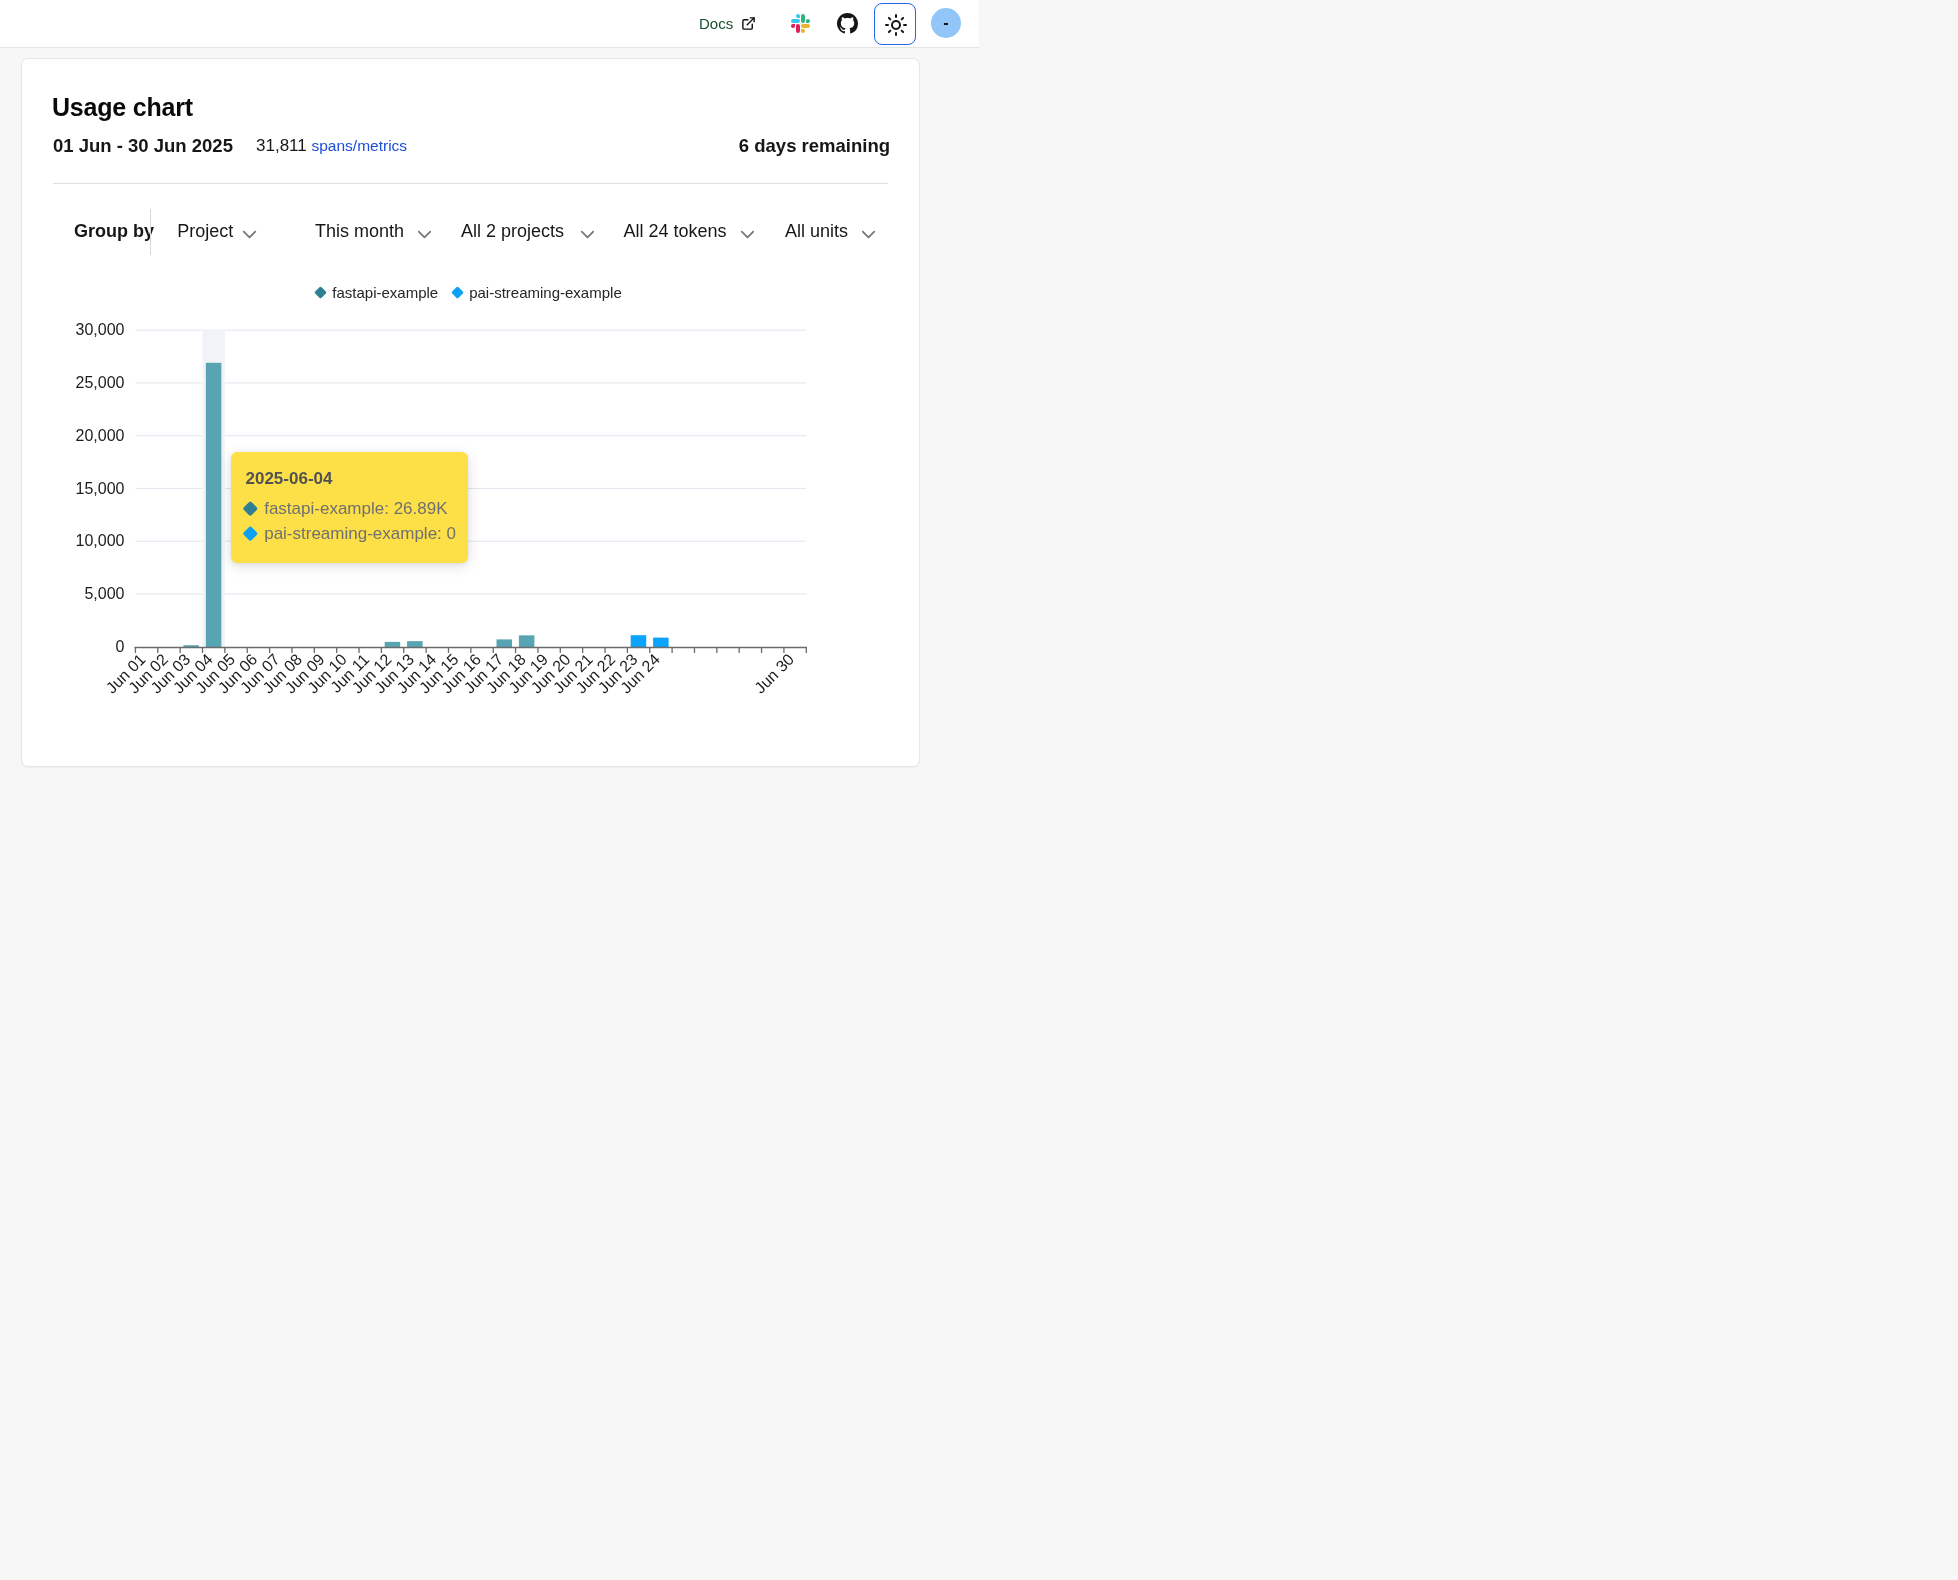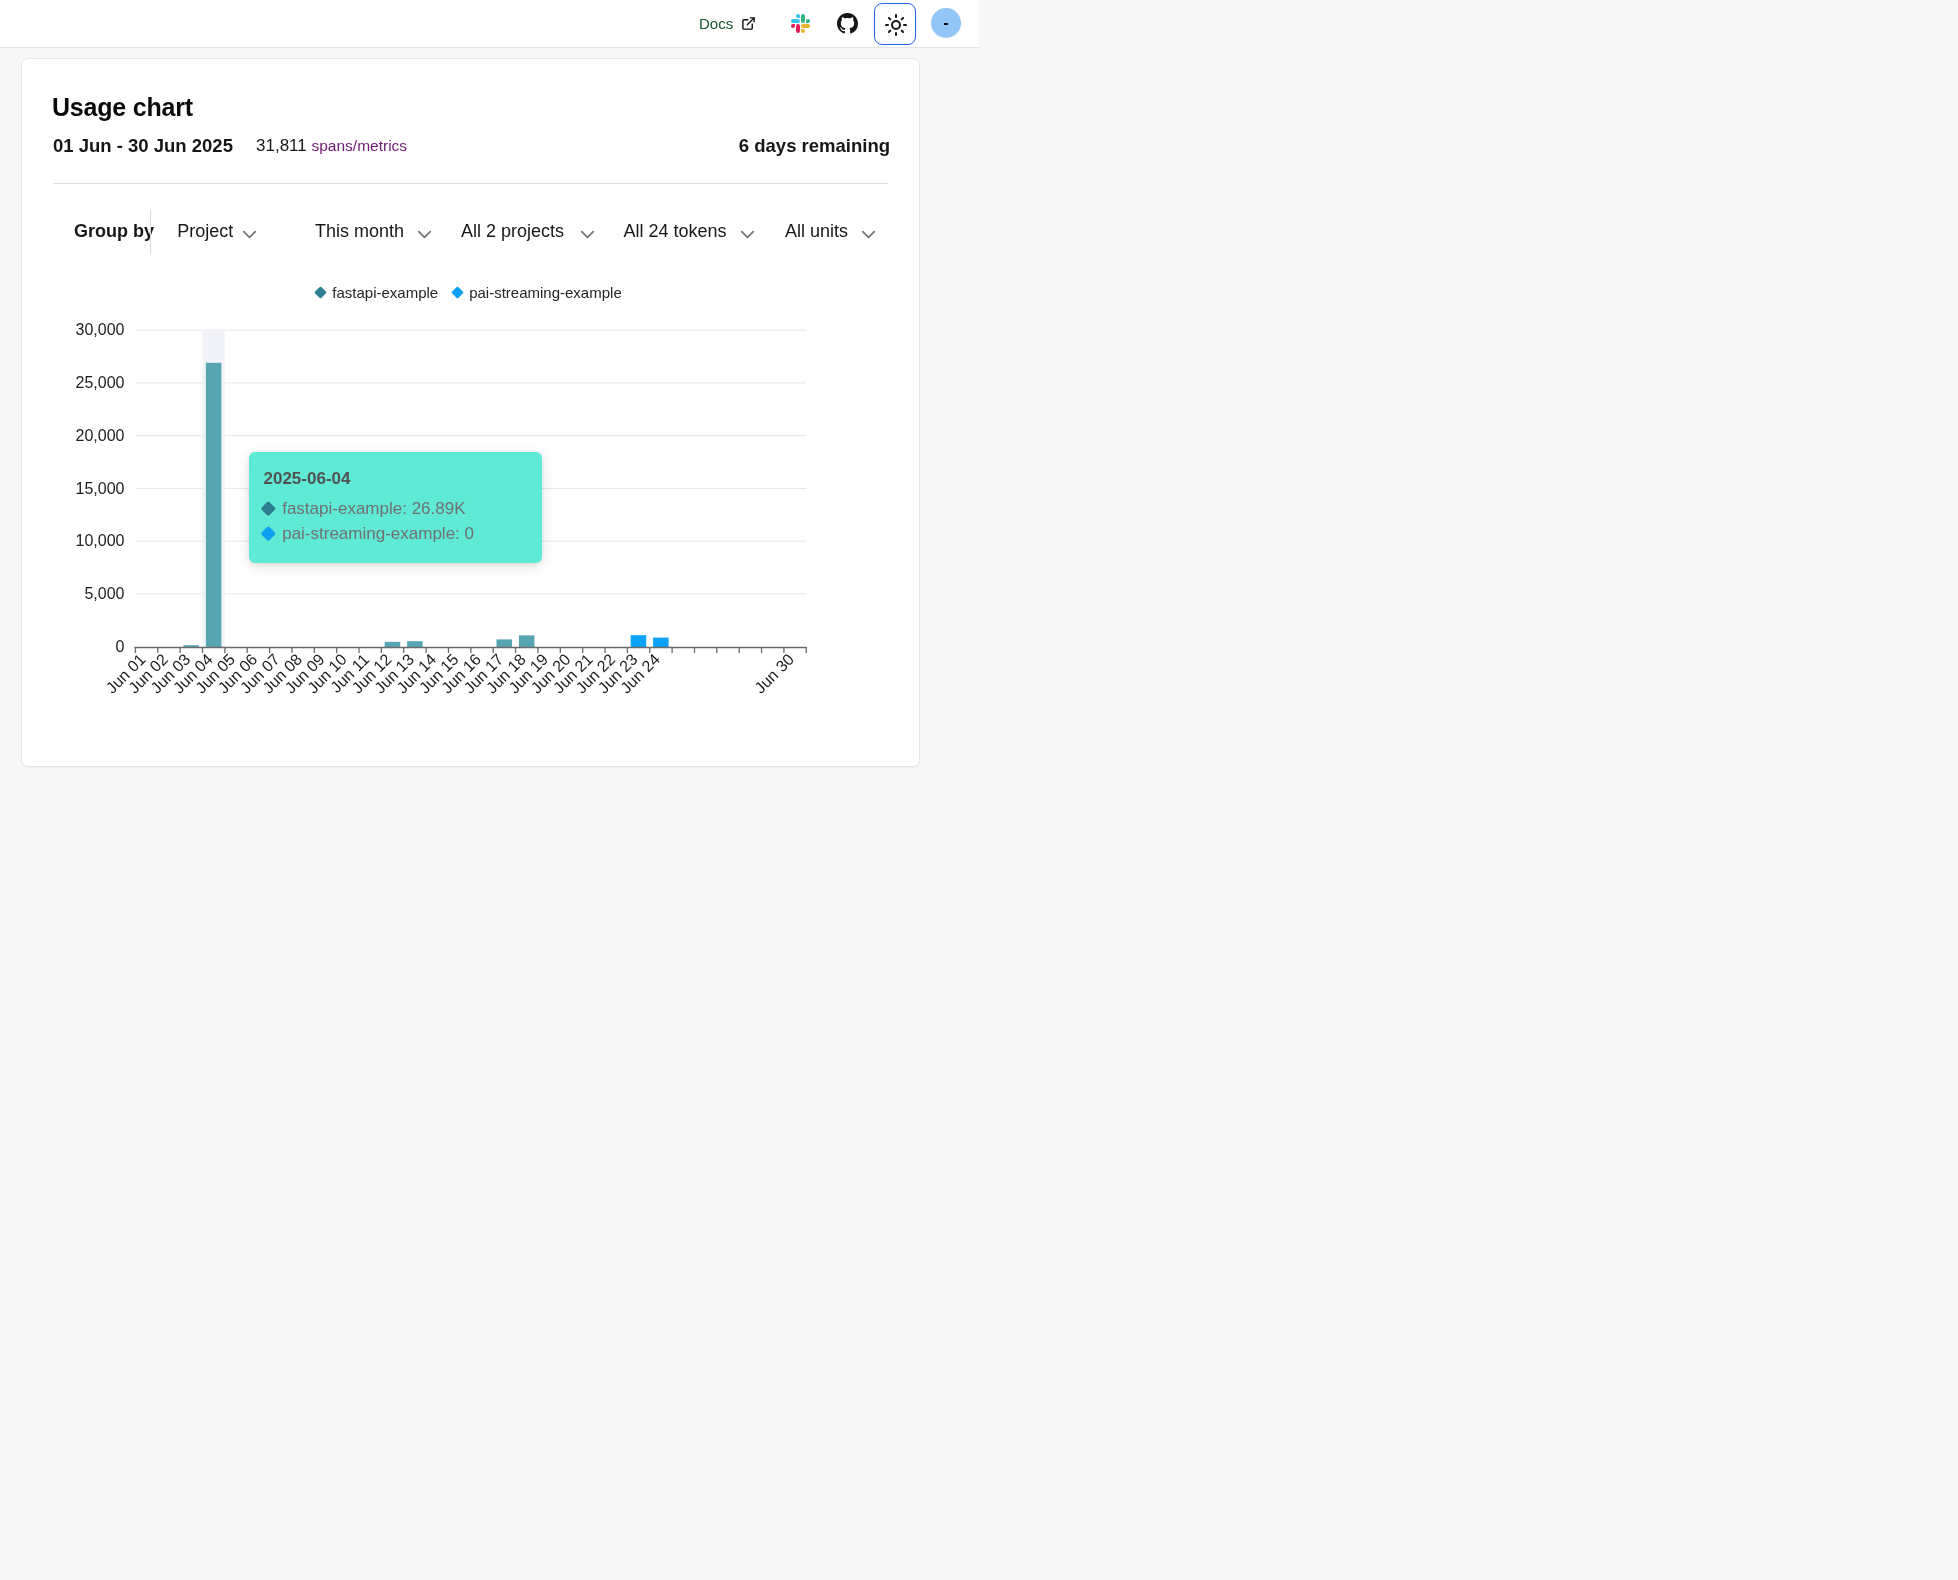--- a/index.html
+++ b/index.html
@@ -18,38 +18,38 @@
   .avatar { position:absolute; left:931px; top:8px; width:30px; height:30px; border-radius:50%;
     background:#92c6f9; text-align:center; line-height:30px; font-size:16px; font-weight:700; color:#111; }
   .card { position:absolute; left:20.5px; top:57.5px; width:899.5px; height:709.5px;
     background:#fff; border:1px solid #e6e6e6; border-radius:7px;
     box-shadow:0 1px 2px rgba(0,0,0,0.04); }
   .h1 { position:absolute; left:52px; top:94.7px; font-size:25px; line-height:25px;
     font-weight:700; color:#0a0a0a; letter-spacing:-0.2px; }
   .daterow { position:absolute; left:53px; top:136.8px; width:835px; line-height:18.5px; }
   .daterow .b { font-size:18.5px; font-weight:700; color:#171717; }
   .num { position:absolute; left:203px; top:0; font-size:17px; color:#171717; }
-  .nsub { font-size:15.5px; color:#701a75; }
+  .nsub { font-size:15.5px; color:#1d4ed8; }
   .remain { position:absolute; right:-2px; top:0; font-size:18.5px; font-weight:700; color:#171717; }
   .hr { position:absolute; left:53px; top:183px; width:835px; height:1px; background:#e0e0e0; }
   .frow { position:absolute; left:0; top:0; width:979px; height:0; font-size:18px; color:#171717; }
   .fitem { position:absolute; top:220px; height:22px; line-height:22px; white-space:nowrap; }
   .gby { left:74px; font-weight:700; }
   .vsep { position:absolute; left:150px; top:209px; width:1px; height:46px; background:#d9d9d9; }
   .chev { display:inline-block; vertical-align:middle; margin-left:9px; position:relative; top:2.5px; }
   .legend { position:absolute; left:-2px; top:284px; width:942px; display:flex;
     justify-content:center; align-items:center; font-size:15px; color:#262626; }
   .dia { width:9px; height:9px; border-radius:1.5px; transform:rotate(45deg); display:inline-block; }
   .teal-d { background:#2e7f91; }
   .blue-d { background:#0d9ff2; }
   .legend .t1 { margin-left:7px; margin-right:15px; }
   .legend .t2 { margin-left:7px; }
   .chart { position:absolute; left:0; top:0; }
-  .tooltip { position:absolute; left:249px; top:452px; width:293px; height:110.5px;
-    background:#5eead4; border-radius:6px; box-shadow:0 3px 14px rgba(0,0,0,0.13), 0 1px 4px rgba(0,0,0,0.06); }
+  .tooltip { position:absolute; left:231px; top:452px; width:237px; height:110.5px;
+    background:#fde047; border-radius:6px; box-shadow:0 3px 14px rgba(0,0,0,0.13), 0 1px 4px rgba(0,0,0,0.06); }
   .tt-title { position:absolute; left:14.5px; top:17px; font-size:17px; font-weight:700; color:#525252; }
   .tt-row { position:absolute; left:13.6px; font-size:17px; color:#707070; }
   .tt-row .dia2 { width:10.6px; height:10.6px; border-radius:2px; transform:rotate(45deg);
     display:inline-block; margin-right:9px; }
 </style>
 </head>
 <body>
 
 <div class="card"></div>
 

